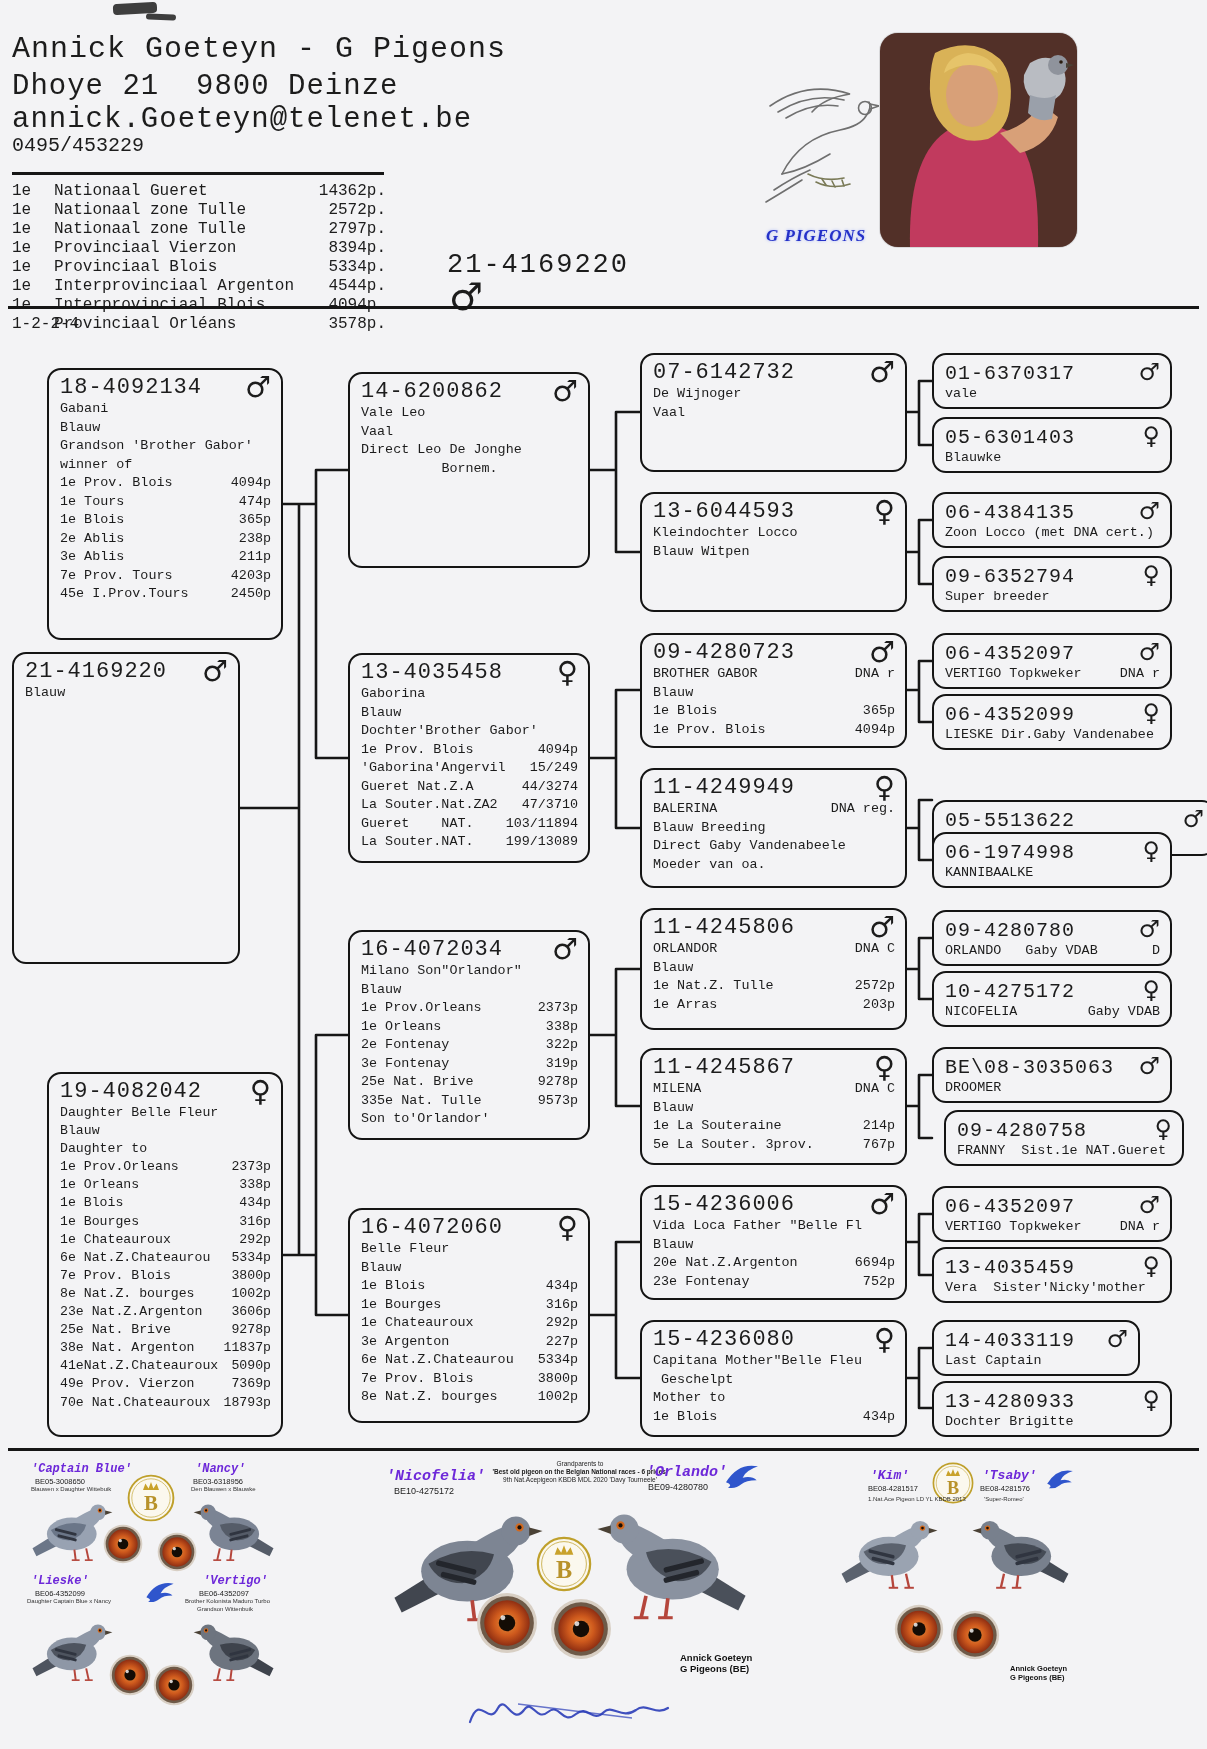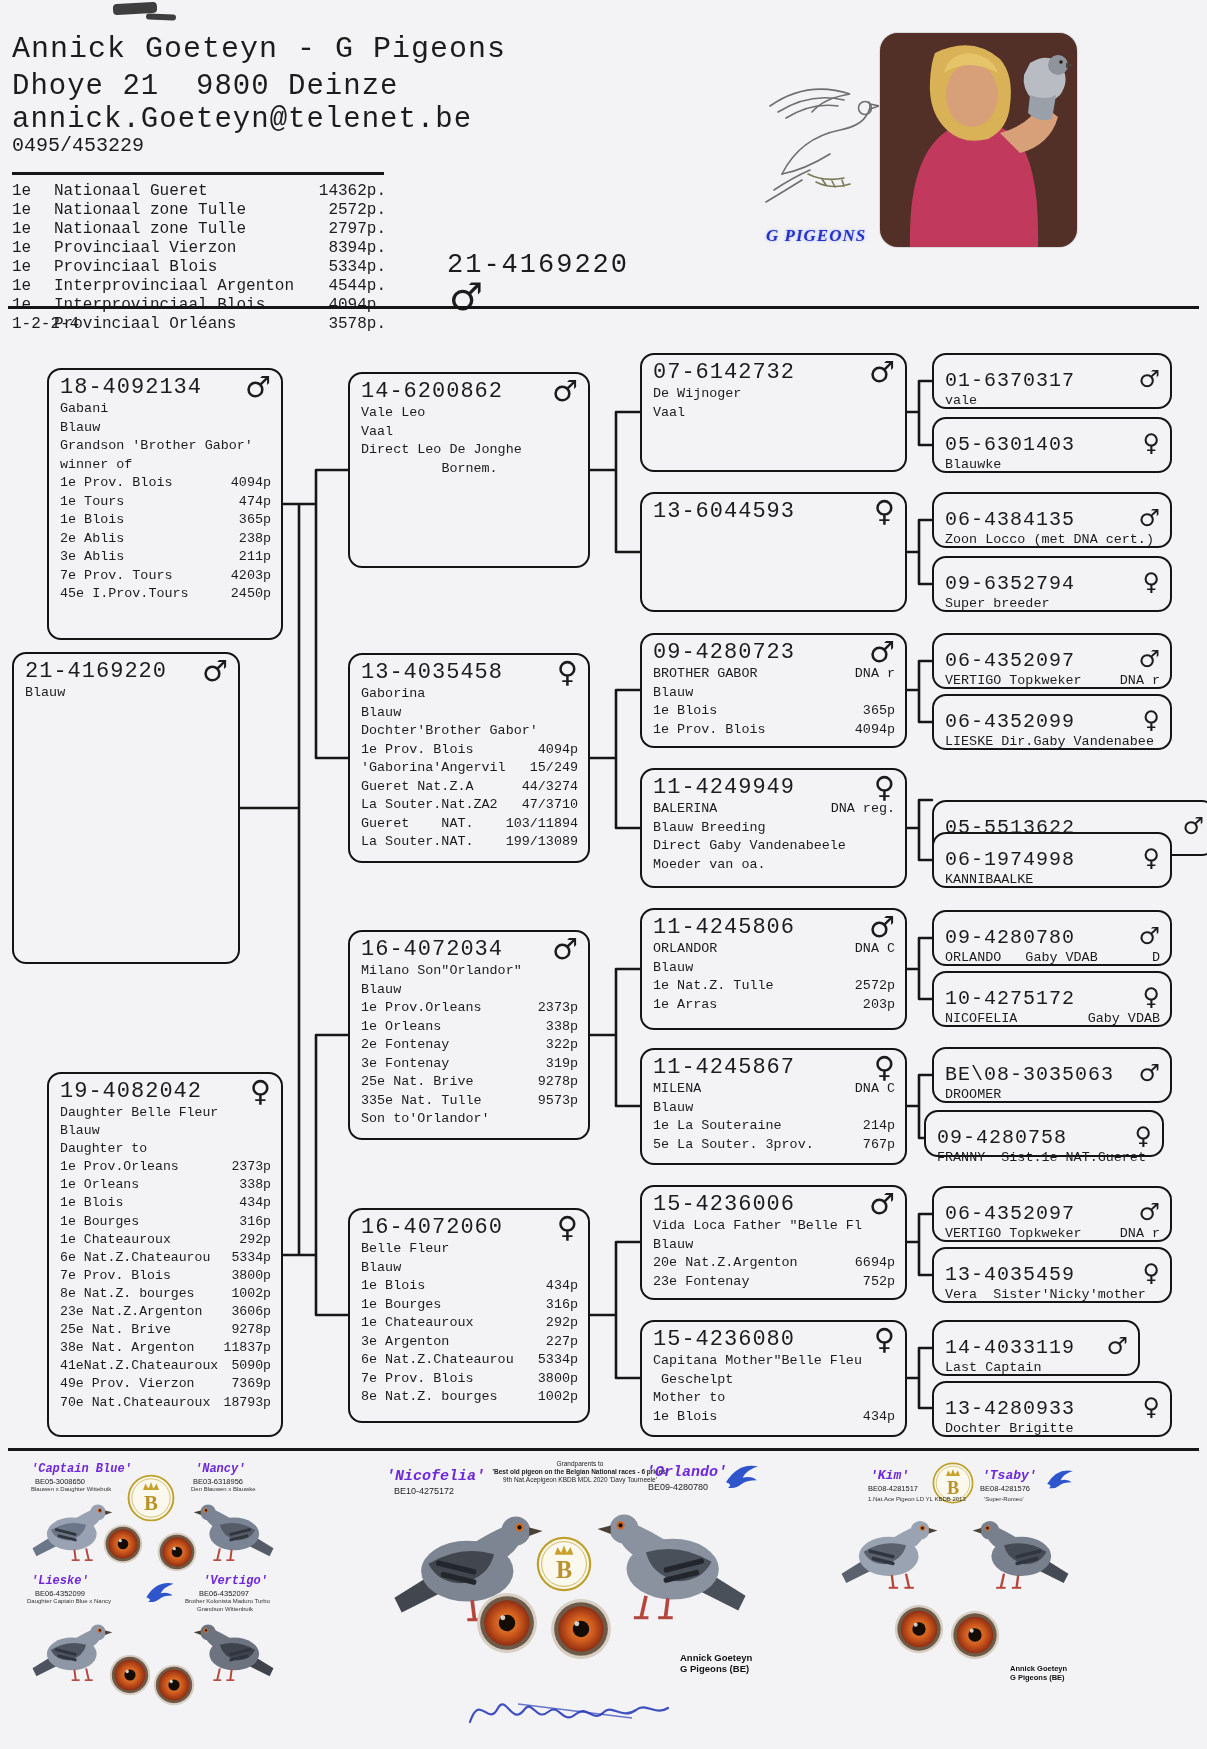--- a/index.html
+++ b/index.html
@@ -22,21 +22,21 @@
         padding:5px 10px 0 11px;box-sizing:border-box;background:#f3f3f5;}
   .pb-head{display:flex;justify-content:space-between;align-items:flex-start;}
   .pb-ring{font-size:22px;letter-spacing:1px;white-space:pre;}
   .pb-sym{font-family:"DejaVu Sans",sans-serif;font-size:29px;line-height:24px;}
   .ln{display:flex;justify-content:space-between;font-size:13.4px;line-height:18.5px;}
   .ln.c{justify-content:center;}
   .ll,.lr{white-space:pre;}
   .tight .ln{line-height:18.1px;font-size:13.2px;}
   .sm .pb-ring{font-size:20px;}
   .sm .pb-sym{font-size:24px;line-height:20px;}
-  .sm{padding-top:14px;}
+  .sm{padding-top:7px;}
   .sm .ln{line-height:17px;}
   
   .glogo{font-family:"Liberation Serif",serif;font-weight:bold;font-style:italic;
          font-size:17px;color:#2531c8;letter-spacing:1px;text-shadow:0 0 3px rgba(90,120,255,.55);}
   .fname{font-family:Liberation Mono, monospace;font-weight:bold;font-style:italic;font-size:12px;color:#6d28d9;}
   .fring{font-family:"Liberation Sans",sans-serif;font-size:7.5px;color:#222;}
   .fsub{font-family:"Liberation Sans",sans-serif;font-size:6px;color:#333;}
   .fcap{font-family:"Liberation Sans",sans-serif;font-size:6.5px;color:#222;text-align:center;line-height:8px;}
   .fcredit{font-family:"Liberation Sans",sans-serif;font-weight:bold;font-size:9.5px;color:#111;line-height:11px;}
   .smudge{background:#1d1d1d;border-radius:4px;opacity:.85;}
@@ -459,20 +459,28 @@
       <div class="ln">
         <span class="ll">Vaal</span>
       </div>
     </div>
 </div>
 <div class="pbox" style="left:640px;top:492px;width:267px;height:120px">
   <div class="pb-head">
       <span class="pb-ring">13-6044593</span>
       <span class="pb-sym">♀</span>
     </div>
+  <div>
+      <div class="ln">
+        <span class="ll">Kleindochter Locco</span>
+      </div>
+      <div class="ln">
+        <span class="ll">Blauw Witpen</span>
+      </div>
+    </div>
 </div>
 <div class="pbox" style="left:640px;top:633px;width:267px;height:115px">
   <div class="pb-head">
       <span class="pb-ring">09-4280723</span>
       <span class="pb-sym">♂</span>
     </div>
   <div>
       <div class="ln">
         <span class="ll">BROTHER GABOR</span>
         <span class="lr">DNA r</span>
@@ -718,21 +726,21 @@
   <div class="pb-head">
       <span class="pb-ring">BE\08-3035063</span>
       <span class="pb-sym">♂</span>
     </div>
   <div>
       <div class="ln">
         <span class="ll">DROOMER</span>
       </div>
     </div>
 </div>
-<div class="pbox sm" style="left:924px;top:1110px;width:240px;height:47px">
+<div class="pbox sm" style="left:944px;top:1110px;width:240px;height:56px">
   <div class="pb-head">
       <span class="pb-ring">09-4280758</span>
       <span class="pb-sym">♀</span>
     </div>
   <div>
       <div class="ln">
         <span class="ll">FRANNY  Sist.1e NAT.Gueret</span>
       </div>
     </div>
 </div>

